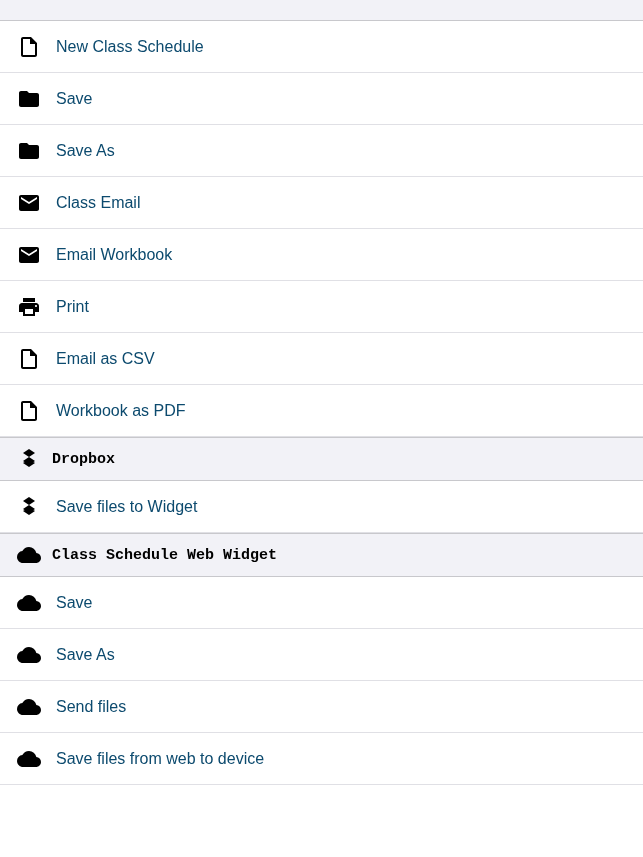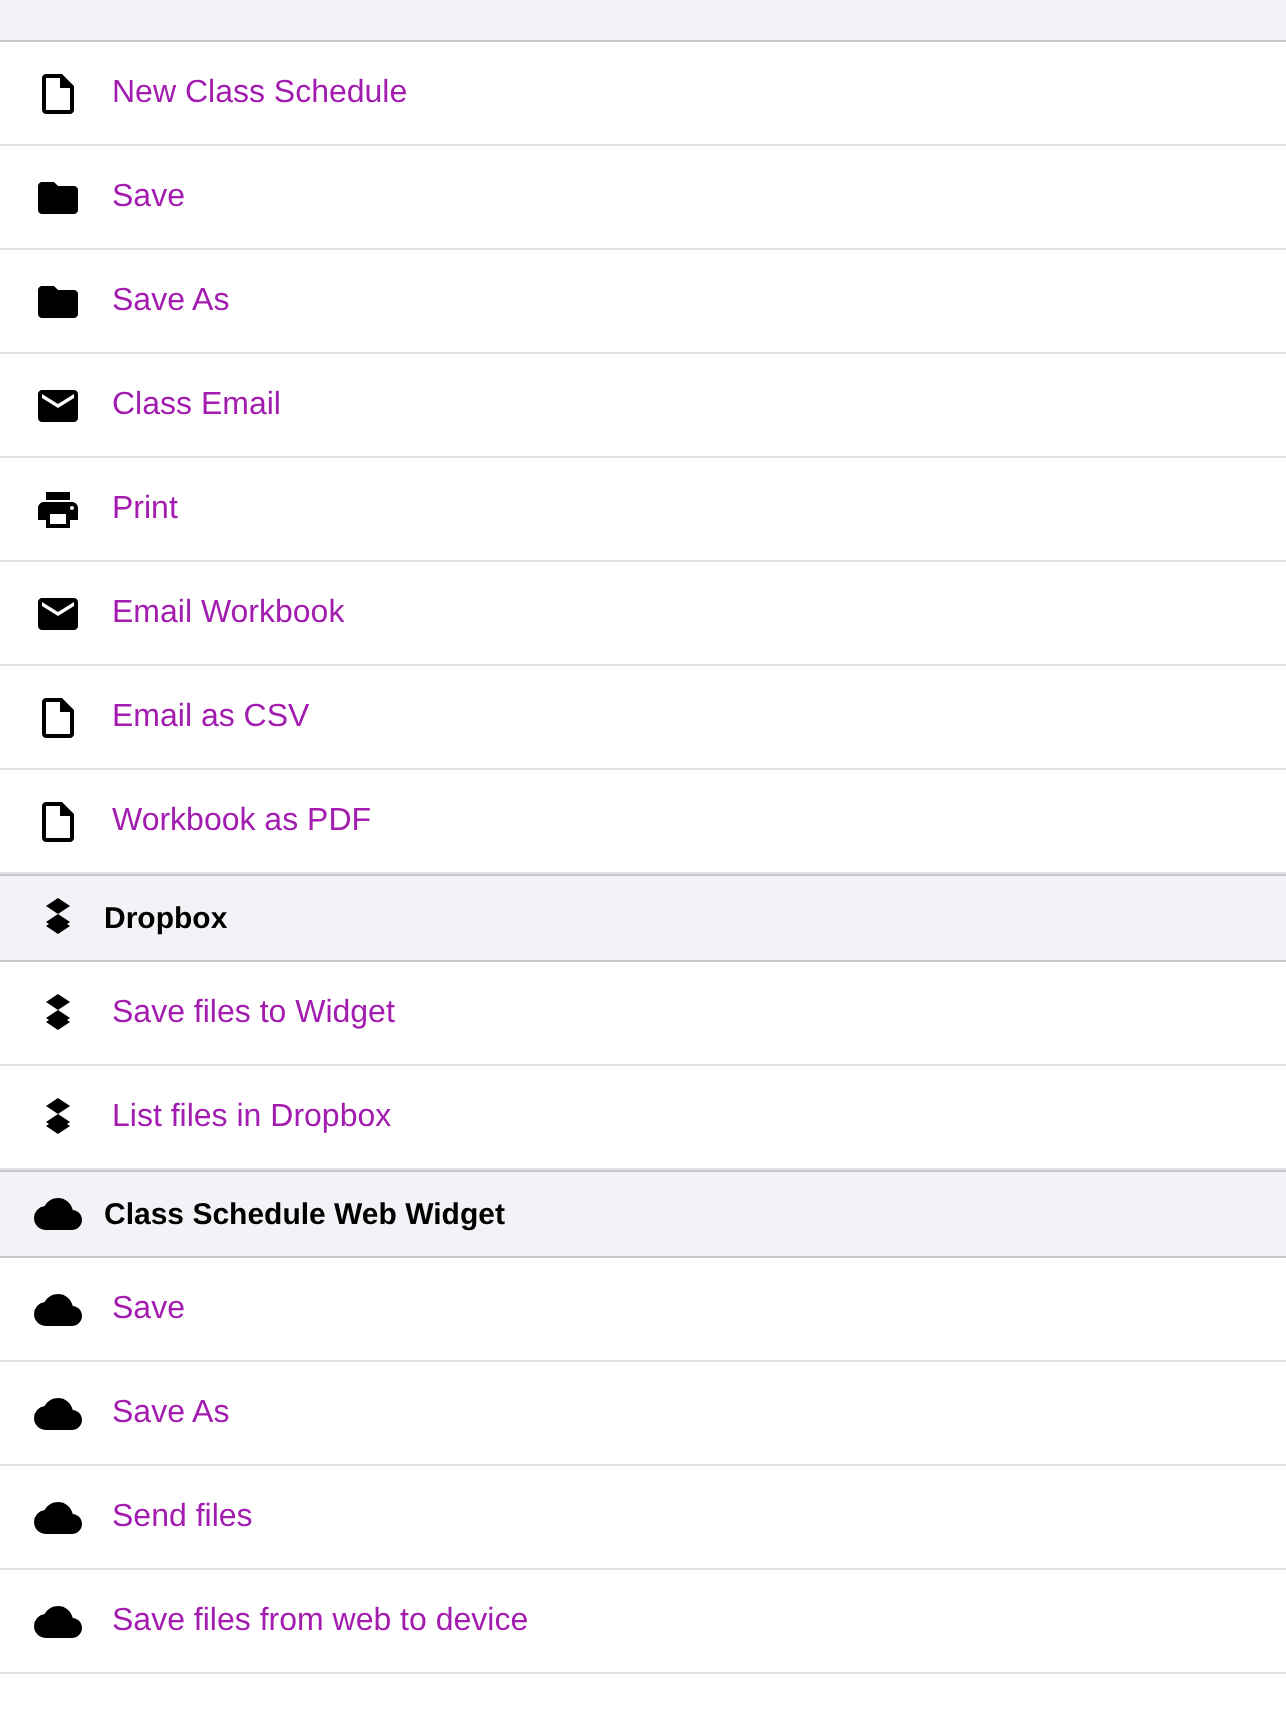--- a/index.html
+++ b/index.html
@@ -34,41 +34,42 @@
 
     
     .section-header {
       background: #f2f2f7;
       padding: 8px 16px;
       border-top: 1px solid #c8c8cc;
       border-bottom: 1px solid #c8c8cc;
       display: flex;
       align-items: center;
       gap: 10px;
+      font-family: Liberation Mono, monospace;
     }
     .section-header-text {
       font-size: 15px;
       font-weight: 700;
       color: #000;
     }
 
     
     .menu-item {
       display: flex;
       align-items: center;
       padding: 0 16px;
       height: 52px;
       background: #fff;
       border-bottom: 1px solid #e0e0e5;
       cursor: pointer;
       gap: 14px;
     }
     .menu-item-label {
       font-size: 16px;
-      color: #a21caf;
+      color: #0c4a6e;
     }
 
     
     .icon {
       width: 26px;
       height: 26px;
       flex-shrink: 0;
       display: flex;
       align-items: center;
       justify-content: center;
@@ -115,32 +116,32 @@
     <span class="icon">
           <svg width="24" height="24" viewBox="0 0 24 24" fill="#000">
             <path d="M20 4H4c-1.1 0-2 .9-2 2v12c0 1.1.9 2 2 2h16c1.1 0 2-.9 2-2V6c0-1.1-.9-2-2-2zm0 4l-8 5-8-5V6l8 5 8-5v2z"></path>
           </svg>
         </span>
     <span class="menu-item-label">Class Email</span>
   </div>
       <div class="menu-item">
     <span class="icon">
           <svg width="24" height="24" viewBox="0 0 24 24" fill="#000">
+            <path d="M20 4H4c-1.1 0-2 .9-2 2v12c0 1.1.9 2 2 2h16c1.1 0 2-.9 2-2V6c0-1.1-.9-2-2-2zm0 4l-8 5-8-5V6l8 5 8-5v2z"></path>
+          </svg>
+        </span>
+    <span class="menu-item-label">Email Workbook</span>
+  </div>
+      <div class="menu-item">
+    <span class="icon">
+          <svg width="24" height="24" viewBox="0 0 24 24" fill="#000">
             <path d="M19 8H5c-1.66 0-3 1.34-3 3v6h4v4h12v-4h4v-6c0-1.66-1.34-3-3-3zm-3 11H8v-5h8v5zm3-7c-.55 0-1-.45-1-1s.45-1 1-1 1 .45 1 1-.45 1-1 1zm-1-9H6v4h12V3z"></path>
           </svg>
         </span>
     <span class="menu-item-label">Print</span>
-  </div>
-      <div class="menu-item">
-    <span class="icon">
-          <svg width="24" height="24" viewBox="0 0 24 24" fill="#000">
-            <path d="M20 4H4c-1.1 0-2 .9-2 2v12c0 1.1.9 2 2 2h16c1.1 0 2-.9 2-2V6c0-1.1-.9-2-2-2zm0 4l-8 5-8-5V6l8 5 8-5v2z"></path>
-          </svg>
-        </span>
-    <span class="menu-item-label">Email Workbook</span>
   </div>
       <div class="menu-item">
     <span class="icon">
           <svg width="24" height="24" viewBox="0 0 24 24" fill="#000">
             <path d="M14 2H6c-1.1 0-2 .9-2 2v16c0 1.1.9 2 2 2h12c1.1 0 2-.9 2-2V8l-6-6zm4 18H6V4h7v5h5v11z"></path>
           </svg>
         </span>
     <span class="menu-item-label">Email as CSV</span>
   </div>
       <div class="menu-item">
@@ -163,28 +164,20 @@
     <span class="section-header-text">Dropbox</span>
   </div>
       <div class="menu-item">
       <span class="icon">
           <svg width="24" height="24" viewBox="0 0 24 24" fill="#000">
             <path d="M12 2L6 6l6 4-6 4 6 4 6-4-6-4 6-4-6-4zm-6 14l6 4 6-4-6-4-6 4z"></path>
           </svg>
         </span>
       <span class="menu-item-label">Save files to Widget</span>
     </div>
-      <div class="menu-item">
-      <span class="icon">
-          <svg width="24" height="24" viewBox="0 0 24 24" fill="#000">
-            <path d="M12 2L6 6l6 4-6 4 6 4 6-4-6-4 6-4-6-4zm-6 14l6 4 6-4-6-4-6 4z"></path>
-          </svg>
-        </span>
-      <span class="menu-item-label">List files in Dropbox</span>
-    </div>
       <div class="section-header">
     <span class="icon">
           <svg width="24" height="24" viewBox="0 0 24 24" fill="#000">
             <path d="M19.35 10.04A7.49 7.49 0 0 0 12 4C9.11 4 6.6 5.64 5.35 8.04A5.994 5.994 0 0 0 0 14c0 3.31 2.69 6 6 6h13c2.76 0 5-2.24 5-5 0-2.64-2.05-4.78-4.65-4.96z"></path>
           </svg>
         </span>
     <span class="section-header-text">Class Schedule Web Widget</span>
   </div>
       <div class="menu-item">
       <span class="icon">

